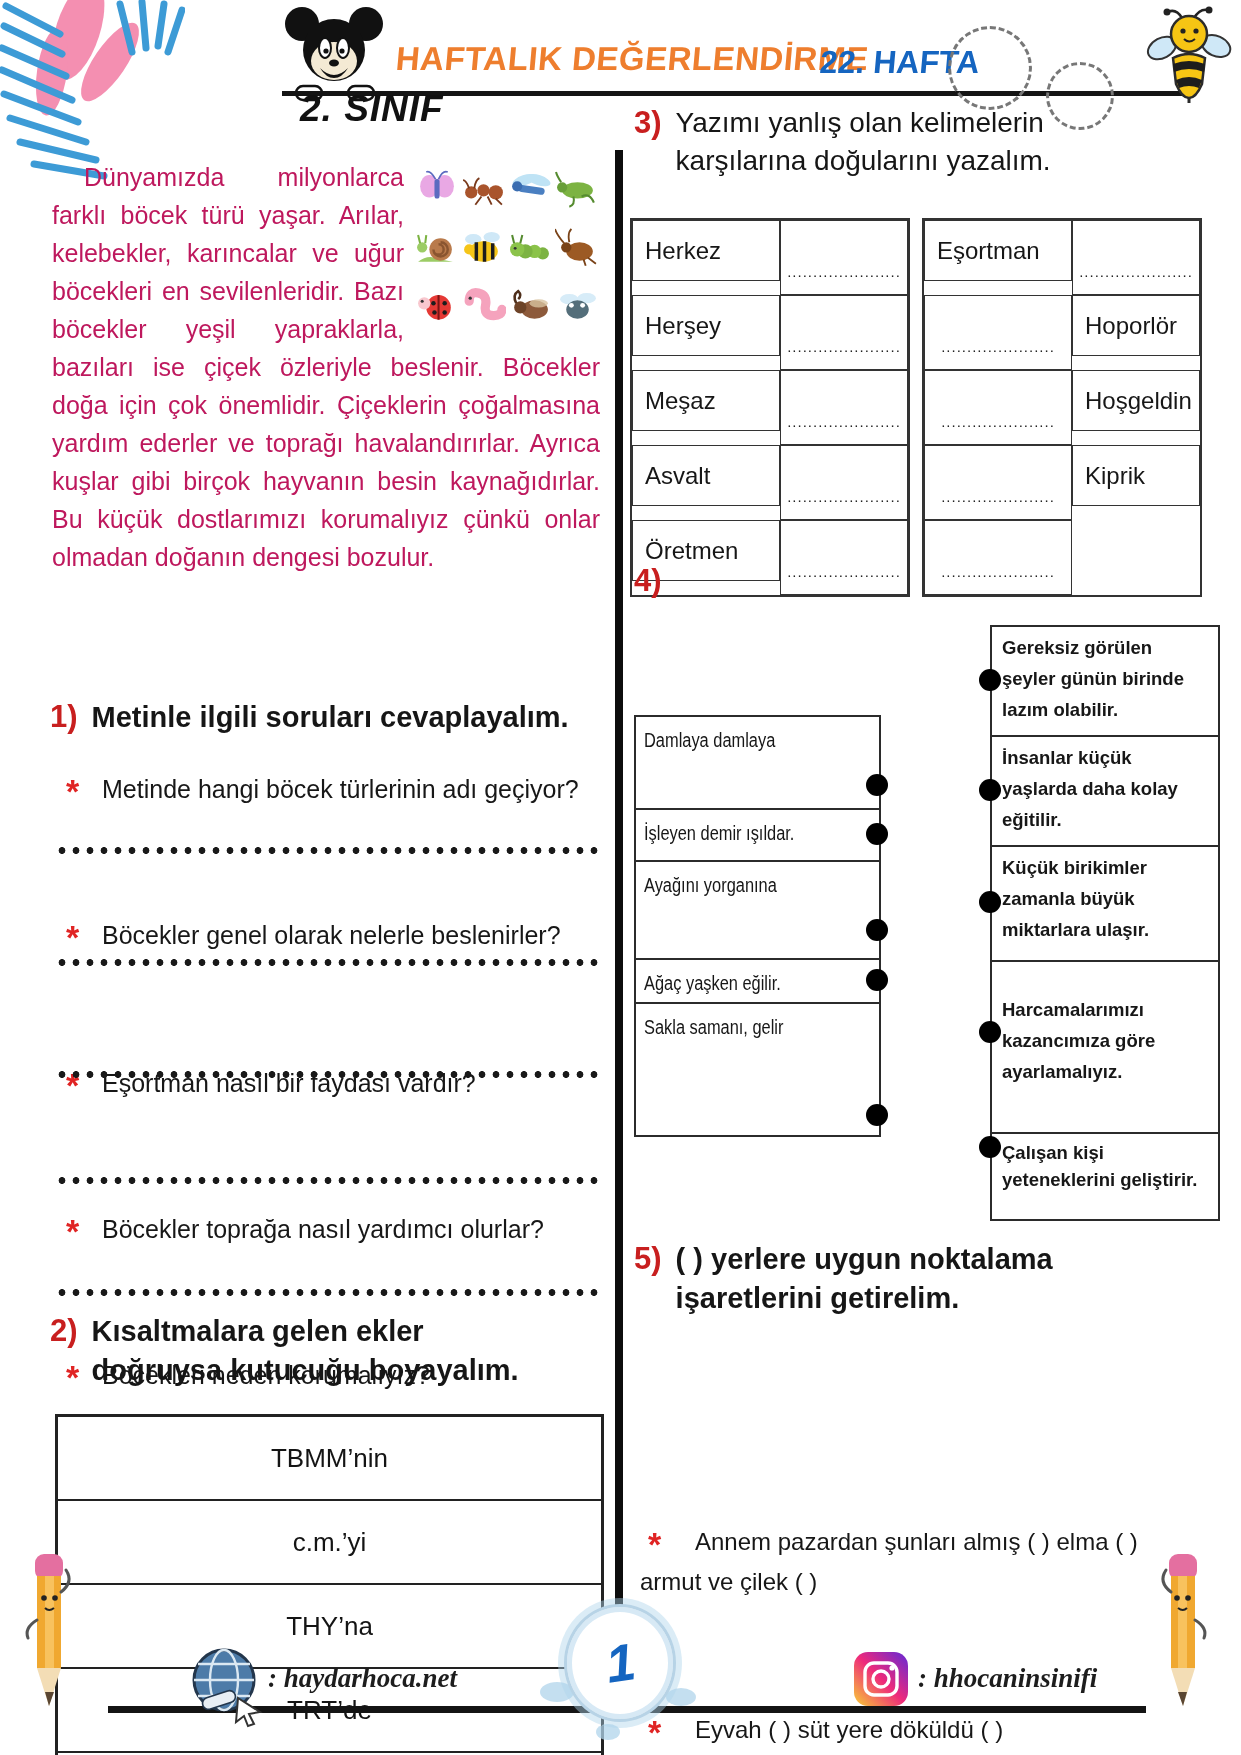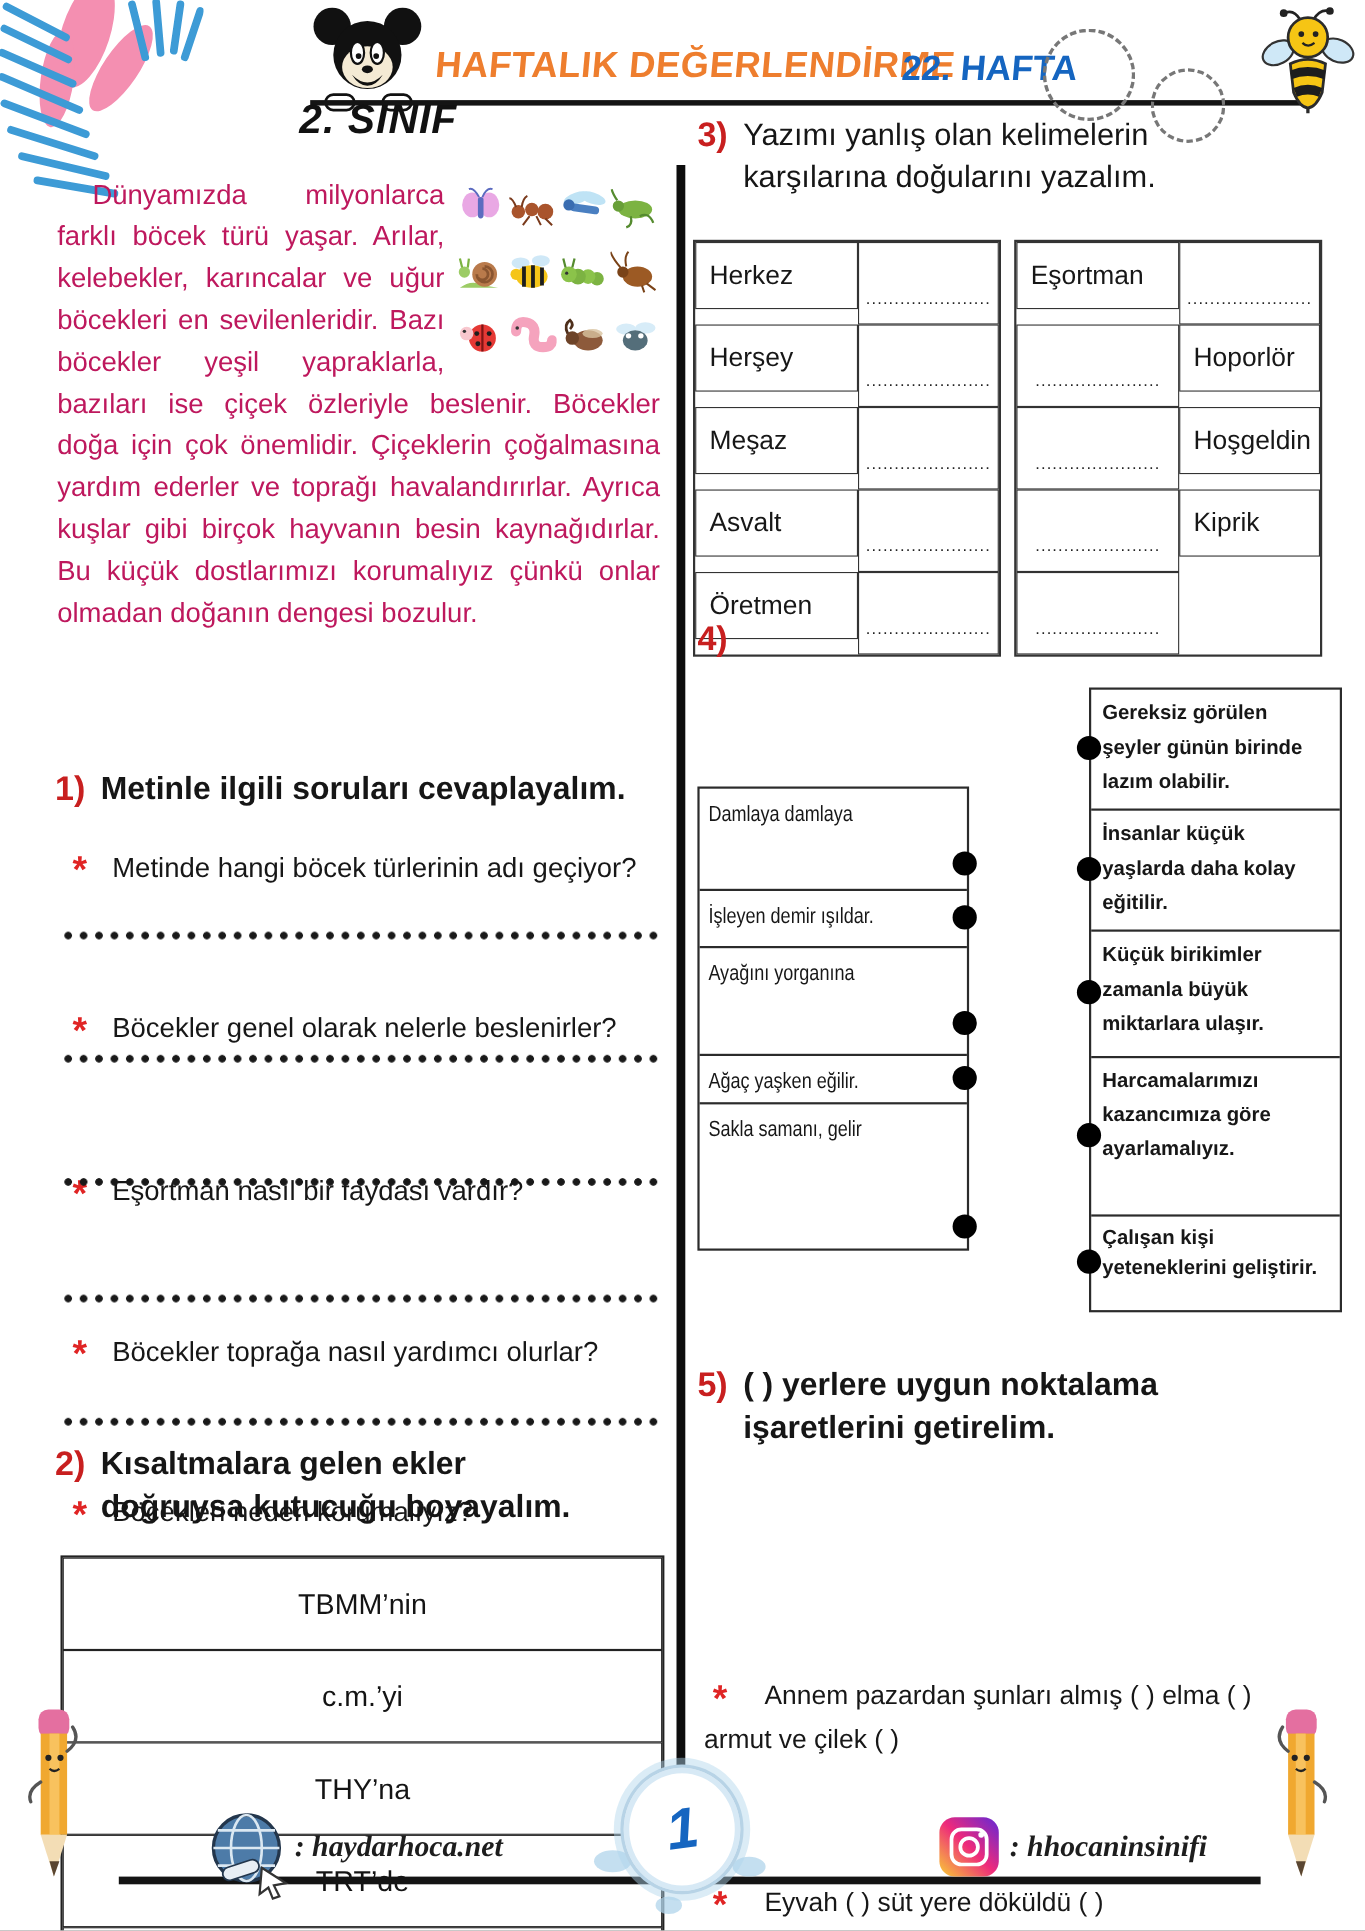--- a/index.html
+++ b/index.html
@@ -3,21 +3,21 @@
 <meta charset="utf-8">
 <style>
   html,body{margin:0;padding:0;background:#9e9e9e;}
   #page{position:relative;width:1241px;height:1755px;background:#ffffff;overflow:hidden;
         font-family:"Liberation Sans",sans-serif;color:#171717;}
   .abs{position:absolute;}
   
   .hline{background:#141414;}
   .htitle{font-size:33px;font-weight:800;color:#ee7e2e;transform:skewX(-5deg);letter-spacing:.5px;white-space:nowrap;}
   .hweek{font-size:32px;font-weight:800;color:#1565c0;transform:skewX(-5deg);white-space:nowrap;}
-  .grade{font-size:37px;font-weight:900;font-style:italic;color:#111;letter-spacing:1px;white-space:nowrap;}
+  .grade{font-size:37px;font-weight:900;font-style:italic;color:#111;letter-spacing:1px;white-space:nowrap;margin-left:28px;}
   .dashc{border:3px dashed #777;border-radius:50%;}
   
   .sechead{display:flex;align-items:flex-start;gap:14px;}
   .num{color:#c81f1f;font-weight:800;font-size:31px;line-height:1.25;flex:0 0 auto;}
   .sectitle{font-size:28px;line-height:1.35;color:#161616;}
   .bold{font-weight:700;}
   
   .rtitle{font-size:30px;font-weight:800;color:#1877cf;text-align:center;letter-spacing:1px;}
   .passage{font-size:25px;line-height:38px;text-align:justify;text-indent:32px;color:#be185d;}
   .insects{float:right;width:186px;height:174px;margin:2px 0 6px 10px;display:grid;
@@ -310,21 +310,21 @@
       <span class="sx">Sakla samanı,  gelir</span></div>
   </div>
 
   <div class="abs mcol" style="left:990px;top:625px;width:226px">
     <div class="mbox" style="height:103px">
       <span>Gereksiz görülen şeyler günün birinde lazım olabilir.</span></div>
     <div class="mbox" style="height:103px">
       <span>İnsanlar küçük yaşlarda daha kolay eğitilir.</span></div>
     <div class="mbox" style="height:108px">
       <span>Küçük birikimler zamanla büyük miktarlara ulaşır.</span></div>
-    <div class="mbox" style="height:138px;padding-top:4px">
+    <div class="mbox" style="height:138px;padding-top:32px">
       <span>Harcamalarımızı kazancımıza göre ayarlamalıyız.</span></div>
     <div class="mbox" style="height:80px;line-height:27px">
       <span>Çalışan kişi yeteneklerini geliştirir.</span></div>
   </div>
 
   <div class="abs dot" style="left:866px;top:774px"></div>
   <div class="abs dot" style="left:866px;top:823px"></div>
   <div class="abs dot" style="left:866px;top:919px"></div>
   <div class="abs dot" style="left:866px;top:969px"></div>
   <div class="abs dot" style="left:866px;top:1104px"></div>

